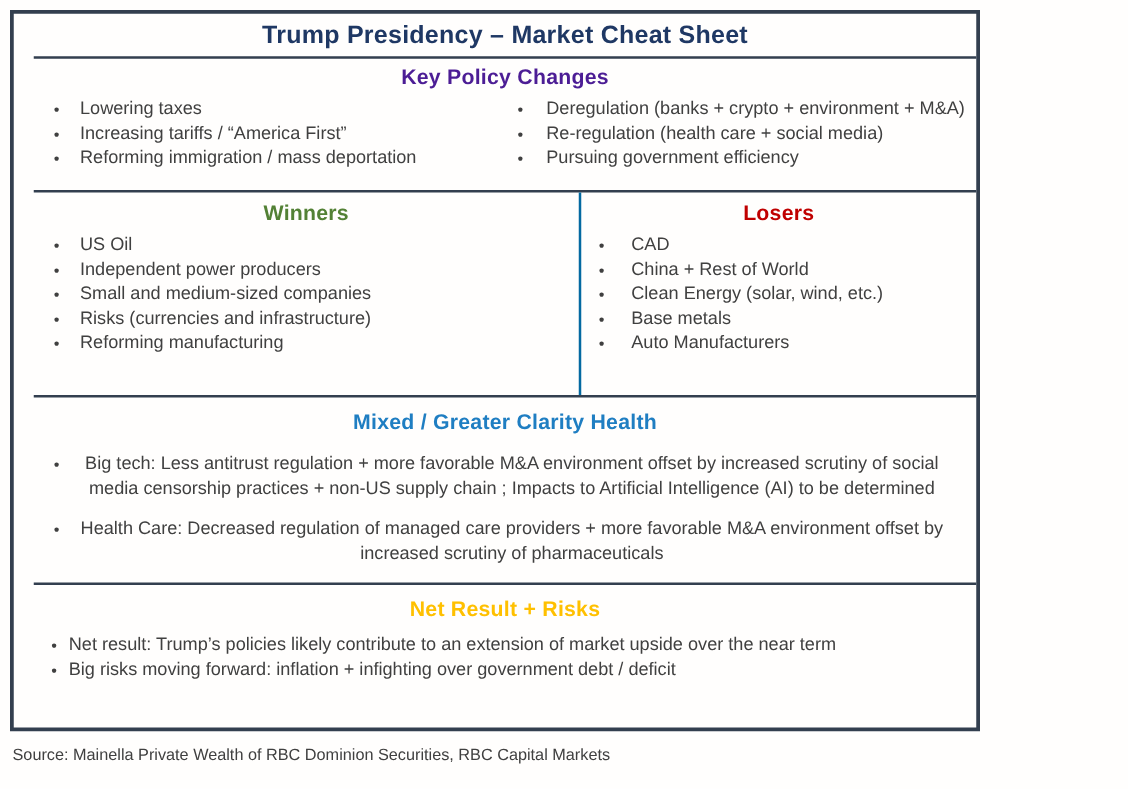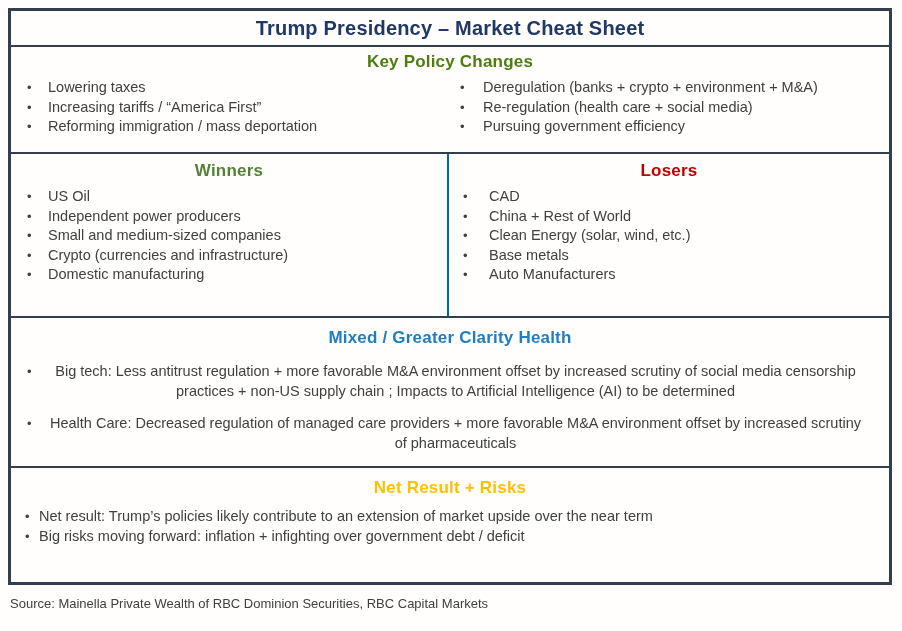--- a/index.html
+++ b/index.html
@@ -8,41 +8,41 @@
     width: 902px; height: 631px;
     background: #ffffff;
     font-family: "Liberation Sans", sans-serif;
     color: #404040;
     -webkit-font-smoothing: antialiased;
   }
   .page { position: relative; width: 902px; height: 631px; background:#fffefd; }
 
   .sheet {
     position: absolute; left: 8px; top: 8px;
-    width: 884px; height: 577px;
+    width: 776px; height: 577px;
     border: 3px solid #333F4F;
     background: #fffefd;
-    display: flex; flex-direction: column;
+    display: flex; flex-direction: column; padding-left: 16px;
   }
   .row { border-bottom: 2px solid #333F4F; }
   .row:last-child { border-bottom: none; }
 
   .title-row {
     height: 36px; flex: 0 0 36px;
     display: flex; align-items: center; justify-content: center;
   }
   .title-text {
     font-size: 20px; font-weight: bold; color: #1F3864; letter-spacing: .2px;
   }
 
   .section-heading {
     text-align: center; font-weight: bold; font-size: 17px;
     padding-top: 5px; letter-spacing: .2px;
   }
-  .heading-gray  { color: #4d7c0f; }
+  .heading-gray  { color: #4c1d95; }
   .heading-green { color: #538135; }
   .heading-red   { color: #C00000; }
   .heading-blue  { color: #1F7EC2; }
   .heading-gold  { color: #FFC000; }
 
   ul.bullets {
     list-style: none; margin: 0; padding: 0;
     font-size: 14.5px; line-height: 19.5px;
   }
   ul.bullets li { position: relative; padding-left: 37px; }
@@ -114,22 +114,22 @@
       </div>
     </div>
 
     <div class="row wl-row">
       <div class="wl-cell winners">
         <div class="section-heading heading-green">Winners</div>
         <ul class="bullets">
           <li>US Oil</li>
           <li>Independent power producers</li>
           <li>Small and medium-sized companies</li>
-          <li>Crypto (currencies and infrastructure)</li>
-          <li>Domestic manufacturing</li>
+          <li>Risks (currencies and infrastructure)</li>
+          <li>Reforming manufacturing</li>
         </ul>
       </div>
       <div class="wl-cell losers">
         <div class="section-heading heading-red">Losers</div>
         <ul class="bullets">
           <li>CAD</li>
           <li>China + Rest of World</li>
           <li>Clean Energy (solar, wind, etc.)</li>
           <li>Base metals</li>
           <li>Auto Manufacturers</li>

